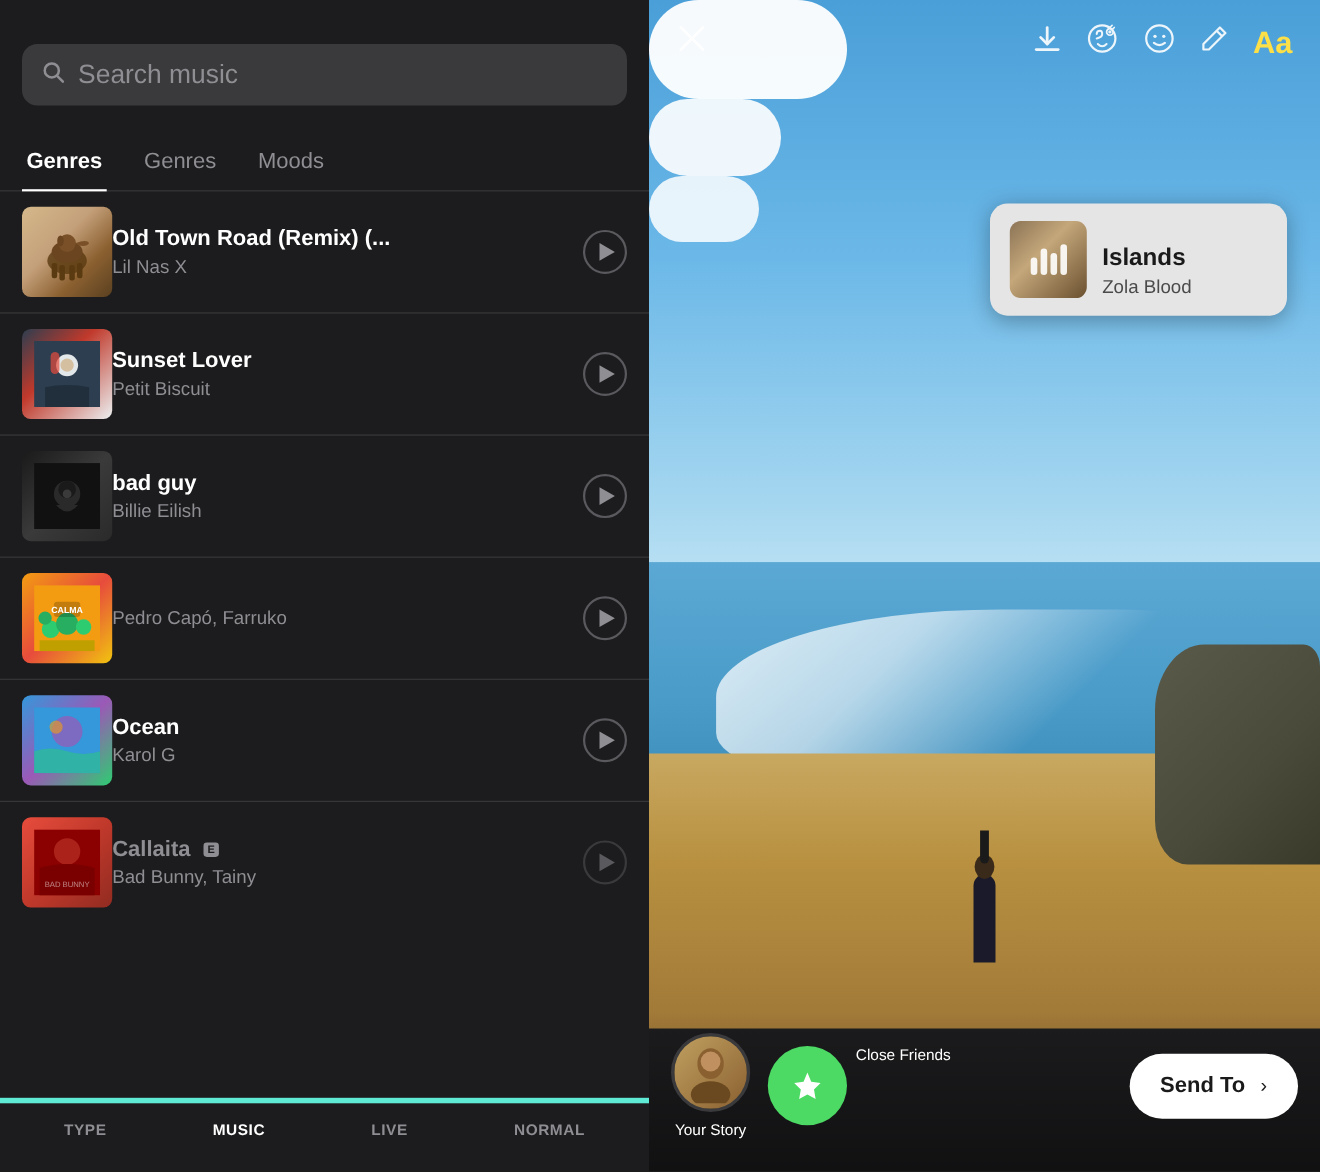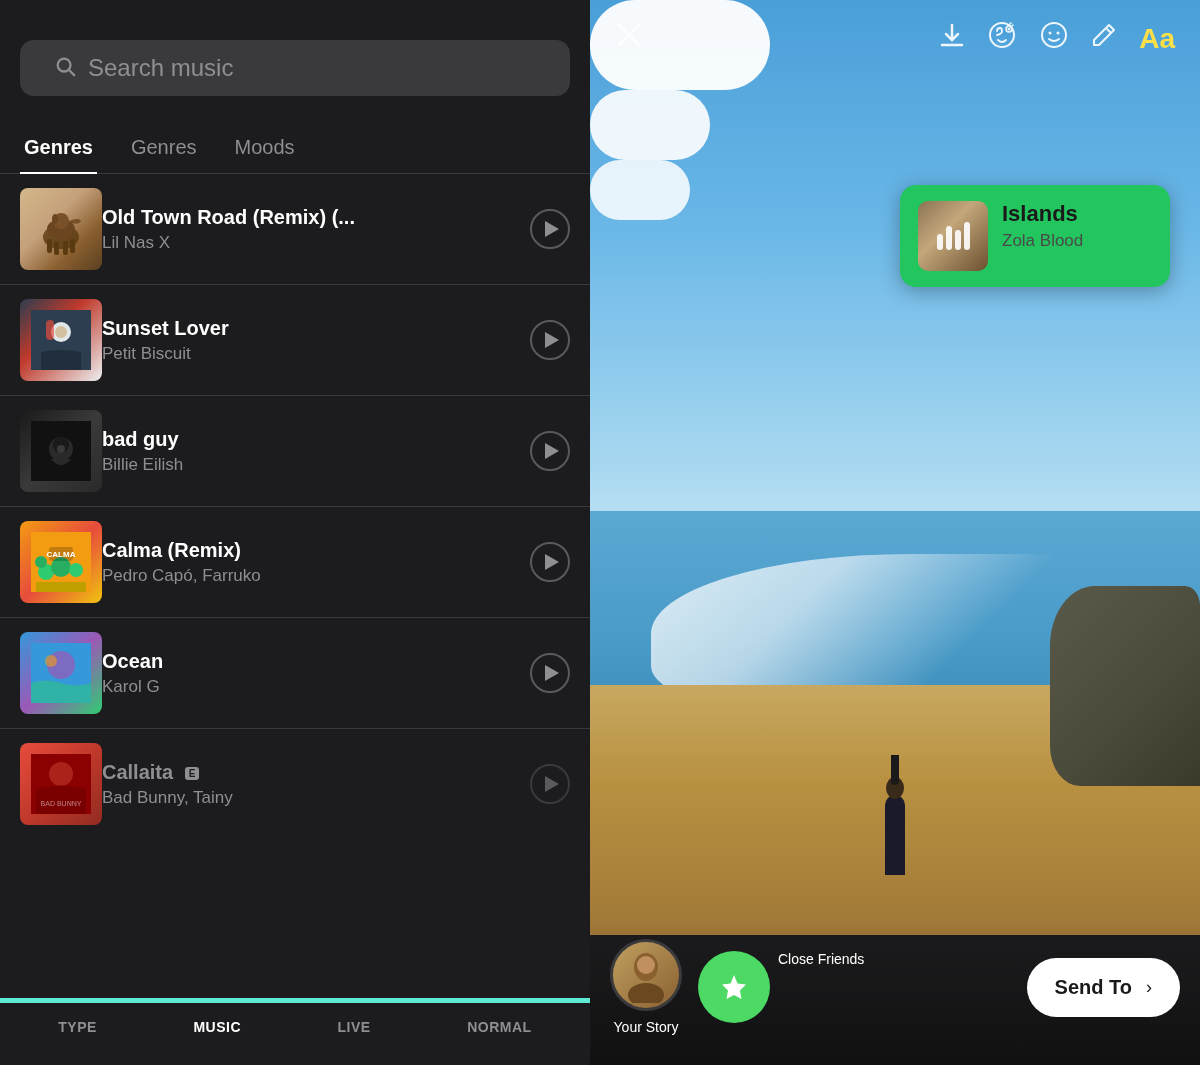--- a/index.html
+++ b/index.html
@@ -21,24 +21,24 @@
       flex-direction: column;
       flex-shrink: 0;
     }
 
     .search-bar-container {
       padding: 40px 20px 20px;
     }
 
     .search-bar {
       display: flex;
-      align-items: flex-end;
+      align-items: flex-start;
       background: #3a3a3c;
       border-radius: 14px;
-      padding: 14px 34px;
+      padding: 14px 17px;
       gap: 12px;
     }
 
     .search-icon-wrap {
       color: #8e8e93;
       font-size: 20px;
     }
 
     .search-input {
       background: transparent;
@@ -380,25 +380,25 @@
       font-size: 28px;
       font-weight: 700;
       cursor: pointer;
     }
 
     
     .music-sticker {
       position: absolute;
       top: 185px;
       right: 30px;
-      background: #22c55e;
+      background: #e5e5e5;
       border-radius: 16px;
       padding: 16px 18px;
       display: flex;
-      align-items: flex-start;
+      align-items: flex-end;
       gap: 14px;
       box-shadow: 0 4px 20px rgba(0,0,0,0.3);
       min-width: 270px;
       z-index: 10;
     }
 
     .sticker-album-art {
       width: 70px;
       height: 70px;
       border-radius: 10px;
@@ -637,21 +637,20 @@
           <circle cx="15" cy="40" r="8" fill="#2ecc71"></circle>
           <circle cx="30" cy="35" r="10" fill="#27ae60"></circle>
           <circle cx="45" cy="38" r="7" fill="#2ecc71"></circle>
           <circle cx="10" cy="30" r="6" fill="#27ae60"></circle>
           <path d="M5 50 L55 50 L55 60 L5 60 Z" fill="#c0a000"></path>
           <rect x="18" y="15" width="24" height="14" rx="3" fill="rgba(0,0,0,0.2)"></rect>
           <text x="30" y="25" text-anchor="middle" fill="white" font-size="8" font-weight="bold">CALMA</text>
         </svg>
       </div>
       <div class="music-info">
-        <div class="music-title">Calma (Remix)</div>
         <div class="music-artist">Pedro Capó, Farruko</div>
       </div>
       <div class="play-btn">
         <div class="play-triangle"></div>
       </div>
     </div>
 
     <div class="divider"></div>
 
     <div class="music-item">

